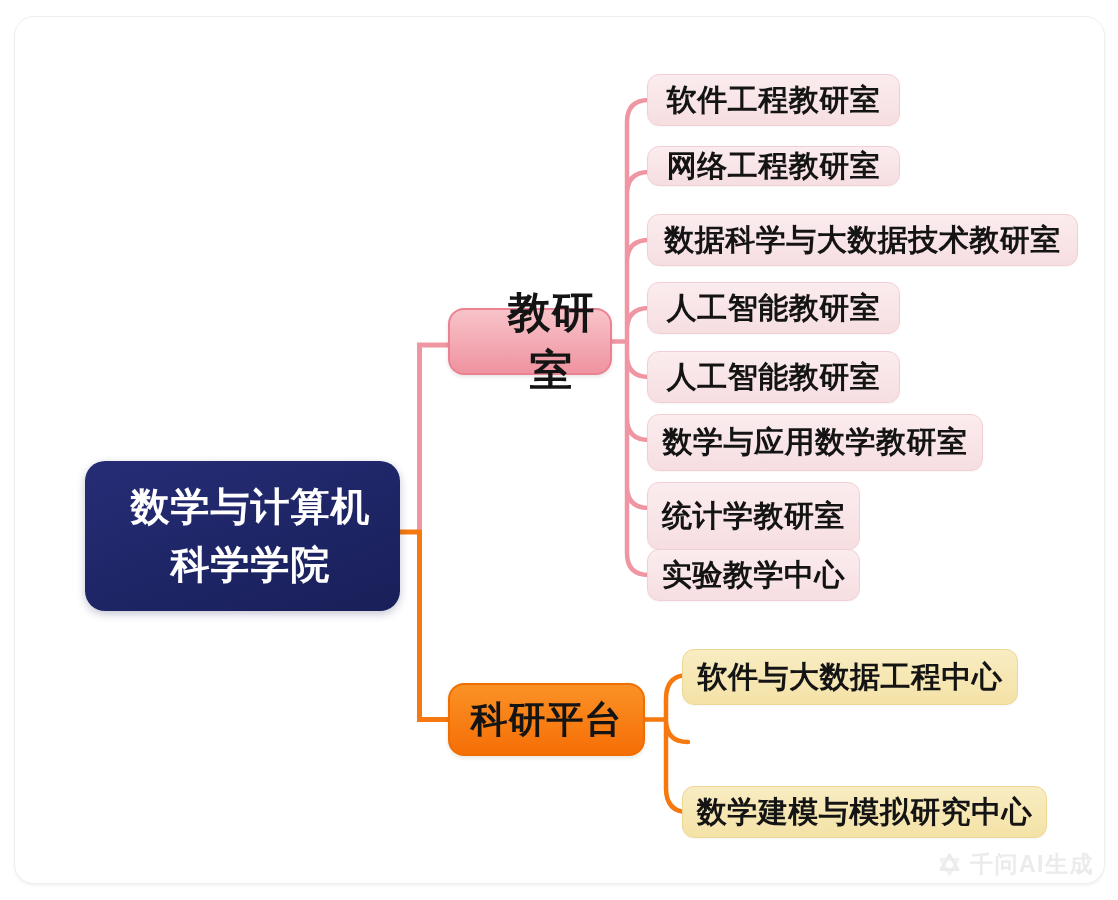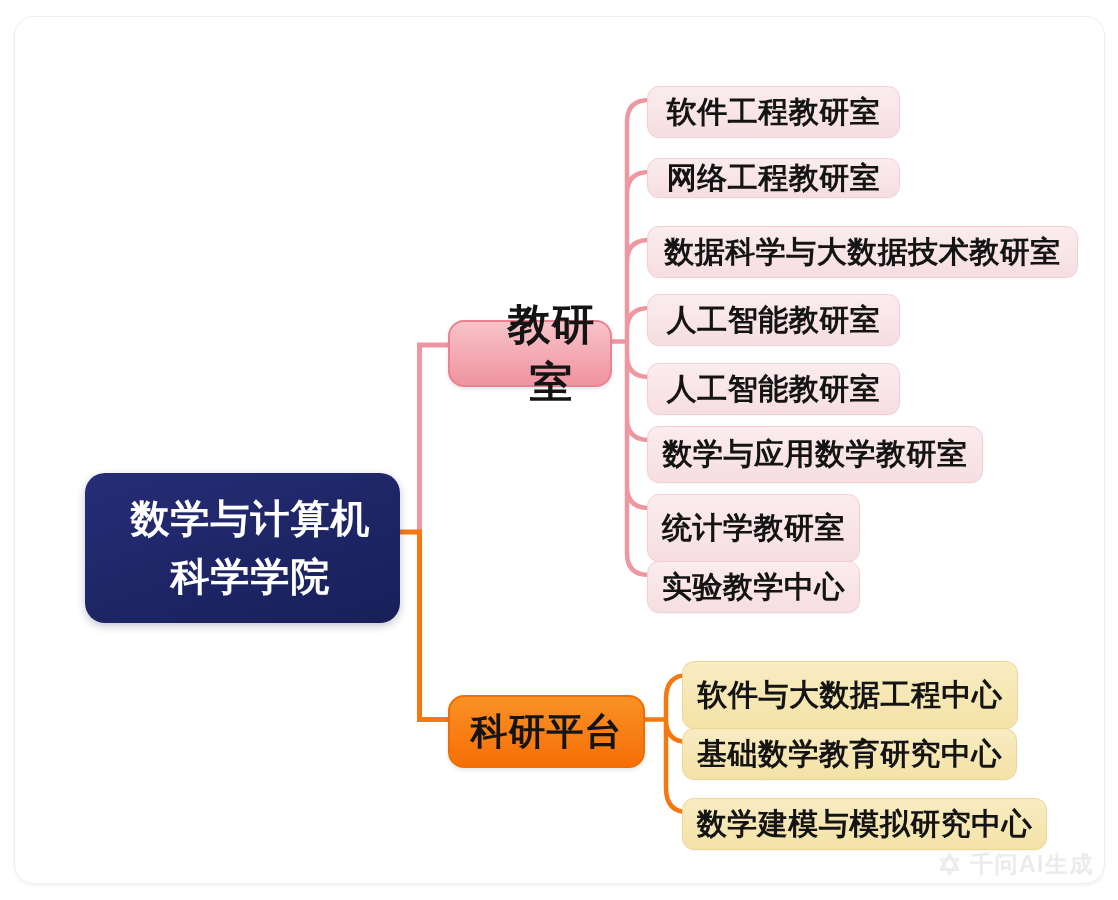--- a/index.html
+++ b/index.html
@@ -21,21 +21,21 @@
   }
   svg.connectors{position:absolute;left:0;top:0;width:1118px;height:900px;}
   svg.connectors path{fill:none;stroke-linecap:round;}
   .pink-line{stroke:var(--pink-line);}
   .orange-line{stroke:var(--orange-line);}
   .w5{stroke-width:5px;}
   .w4{stroke-width:4.5px;}
 
   .node{
     position:absolute;box-sizing:border-box;display:flex;align-items:center;justify-content:center;
-    color:var(--node-text);text-align:center;white-space:pre-line;cursor:default;margin-top:12px;
+    color:var(--node-text);text-align:center;white-space:pre-line;cursor:default;
   }
   .root-node{
     background:linear-gradient(160deg,var(--root-bg-top,#262d76),var(--root-bg-bottom,#181f58));
     color:var(--root-text,#ffffff);
     border-radius:20px;font-size:39px;font-weight:600;line-height:1.5;letter-spacing:1px;
     box-shadow:0 3px 8px rgba(20,25,80,0.25);
     padding-left:16px;
   }
   .branch-pink{
     background:linear-gradient(180deg,var(--pink-parent-top,#f8c3c9),var(--pink-parent-bottom,#ef93a0));
@@ -106,22 +106,21 @@
   <div class="node child child-pink" style="left:647px;top:146px;width:253px;height:40px;">网络工程教研室</div>
   <div class="node child child-pink" style="left:647px;top:214px;width:431px;height:52px;">数据科学与大数据技术教研室</div>
   <div class="node child child-pink" style="left:647px;top:282px;width:253px;height:52px;">人工智能教研室</div>
   <div class="node child child-pink" style="left:647px;top:351px;width:253px;height:52px;">人工智能教研室</div>
   <div class="node child child-pink" style="left:647px;top:414px;width:336px;height:57px;">数学与应用数学教研室</div>
   <div class="node child child-pink" style="left:647px;top:482px;width:213px;height:68px;">统计学教研室</div>
   <div class="node child child-pink" style="left:647px;top:549px;width:213px;height:52px;">实验教学中心</div>
 
   <div class="node branch-orange" style="left:448px;top:683px;width:197px;height:73px;">科研平台</div>
 
-  <div class="node child child-yellow" style="left:682px;top:649px;width:336px;height:68px;">软件与大数据工程中心</div>
-  <div class="node child child-yellow" style="left:682px;top:716px;width:335px;height:52px;">基础数学教育研究中心</div>
+  <div class="node child child-yellow" style="left:682px;top:649px;width:336px;height:56px;">软件与大数据工程中心</div>
   <div class="node child child-yellow" style="left:682px;top:786px;width:365px;height:52px;">数学建模与模拟研究中心</div>
 
   <div class="watermark">
     <svg width="27" height="27" viewBox="0 0 24 24">
       <path d="M12 3.2 L19.6 16.6 H4.4 Z" fill="none" stroke="currentColor" stroke-width="2.4" stroke-linejoin="round"></path>
       <path d="M12 20.8 L4.4 7.4 H19.6 Z" fill="none" stroke="currentColor" stroke-width="2.4" stroke-linejoin="round" opacity="0.7"></path>
     </svg>
     <span>千问AI生成</span>
   </div>
 

